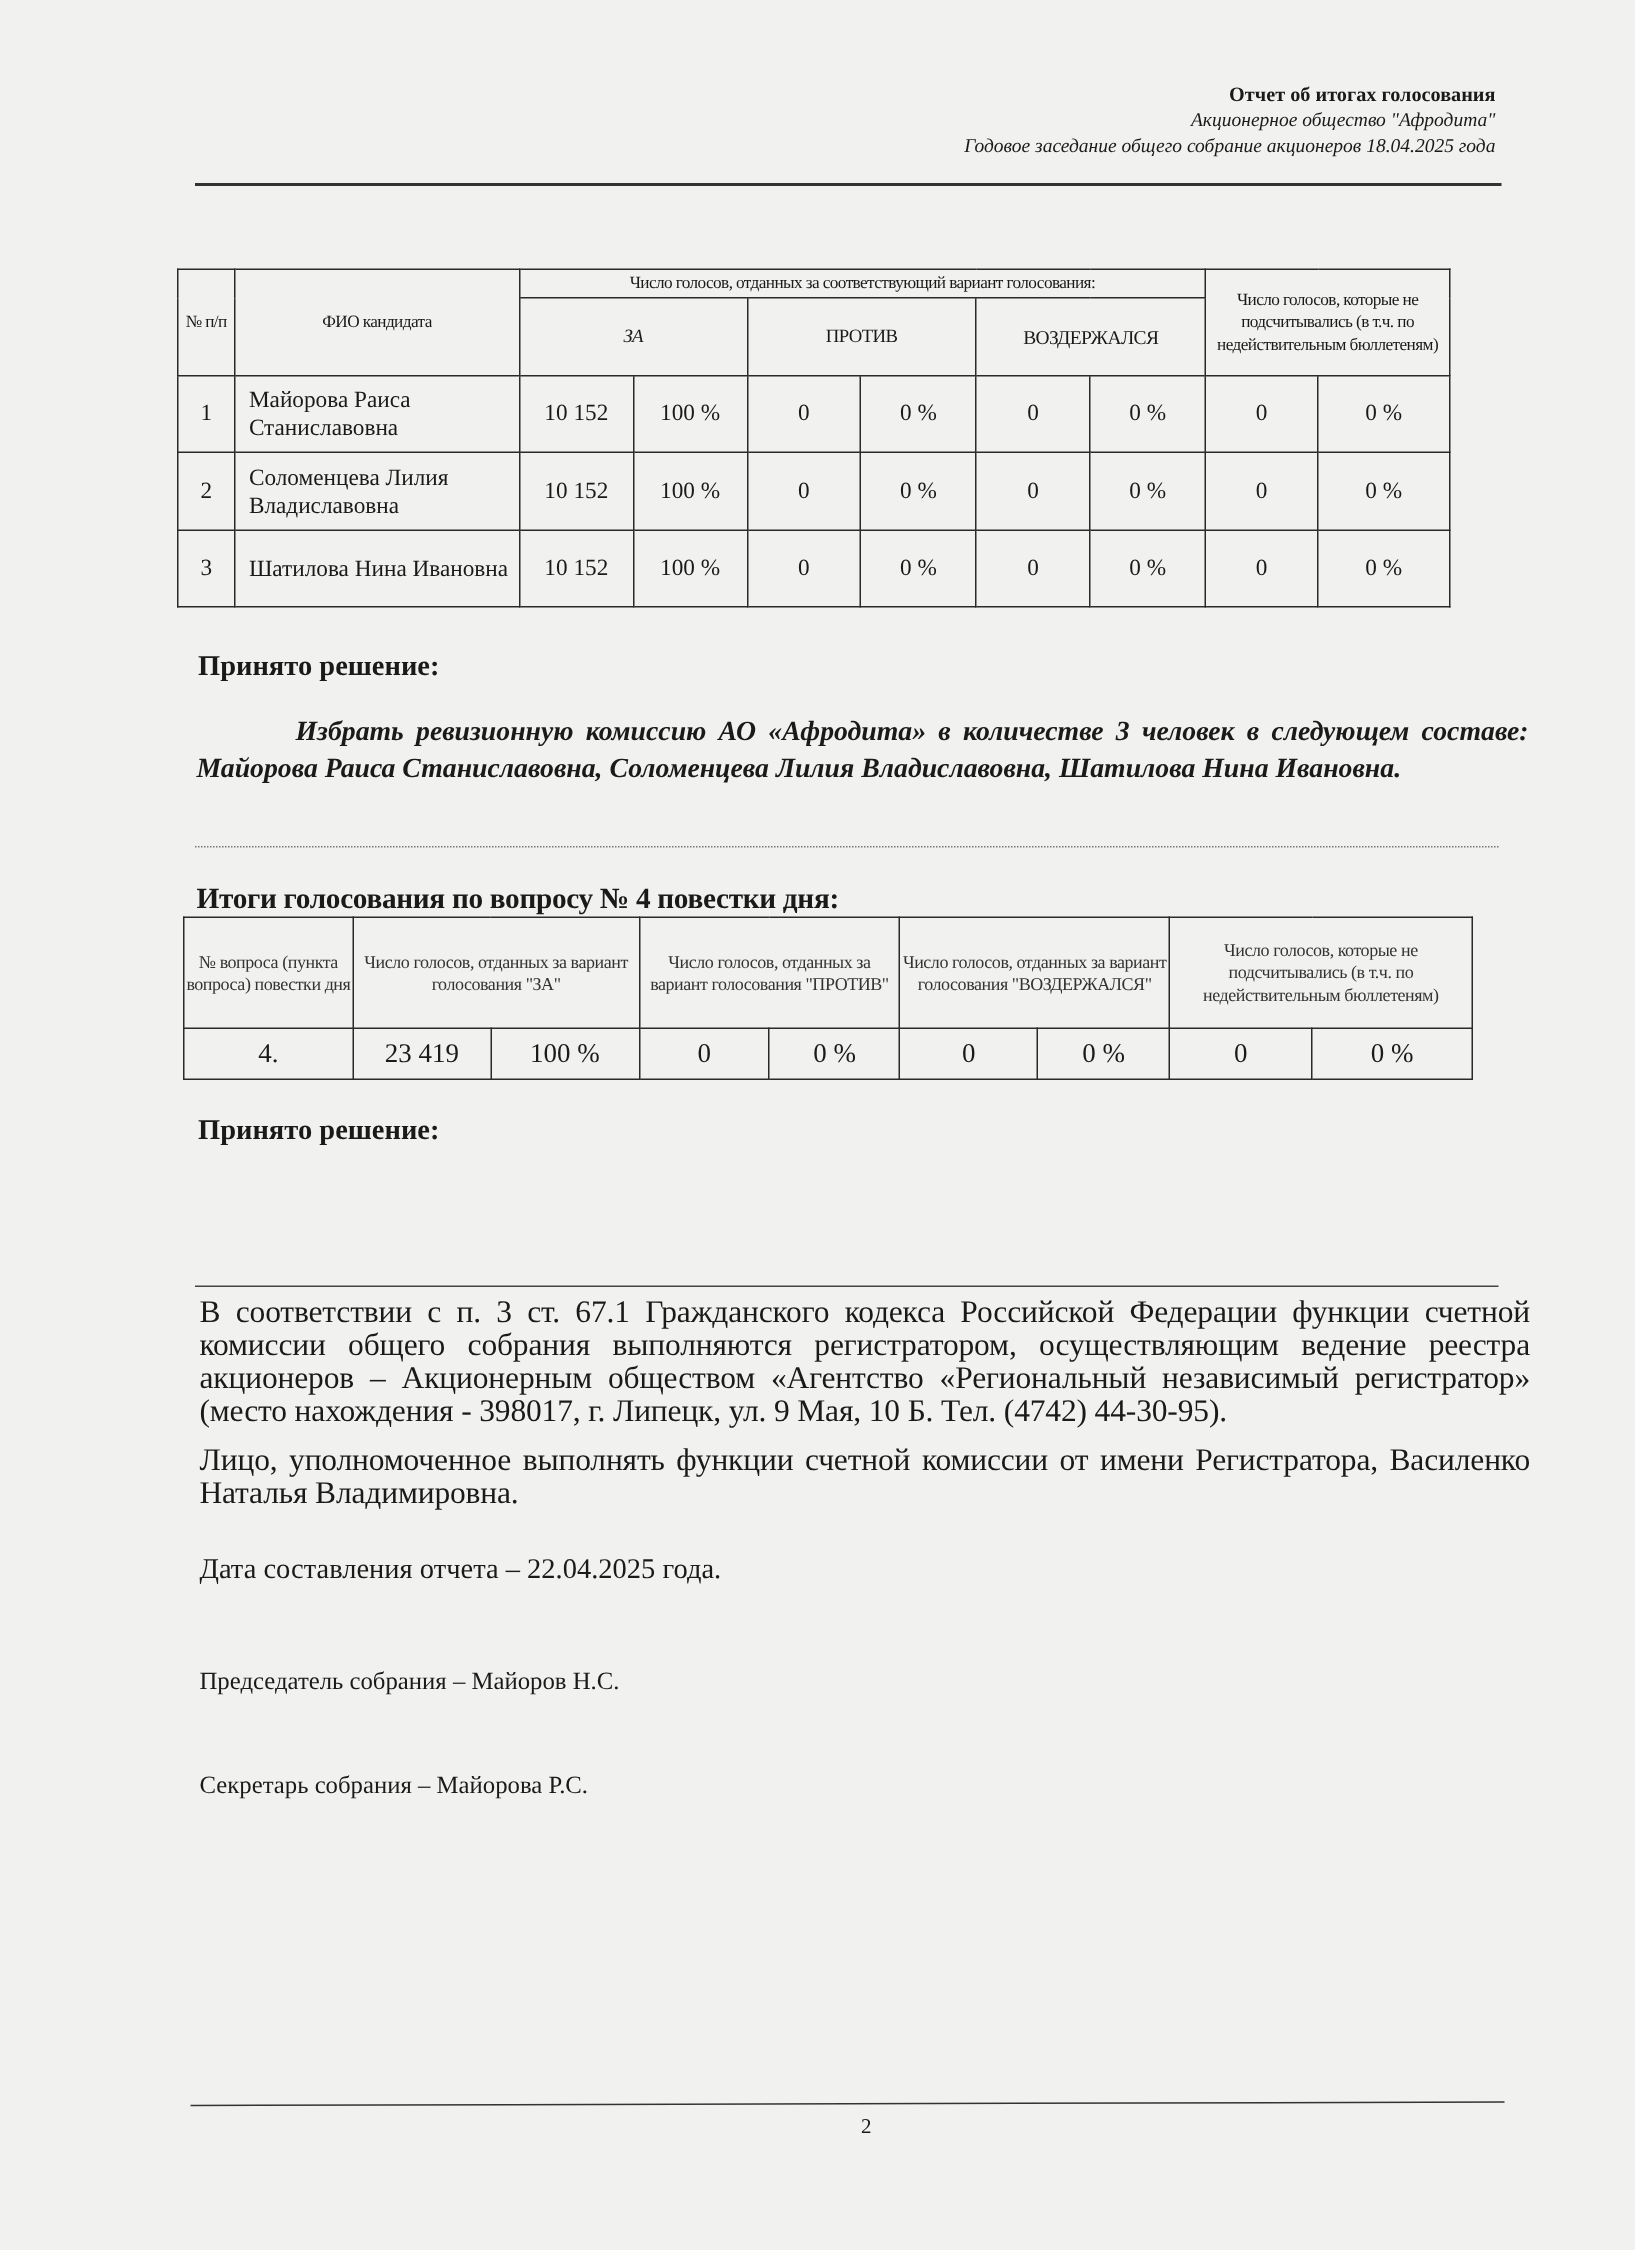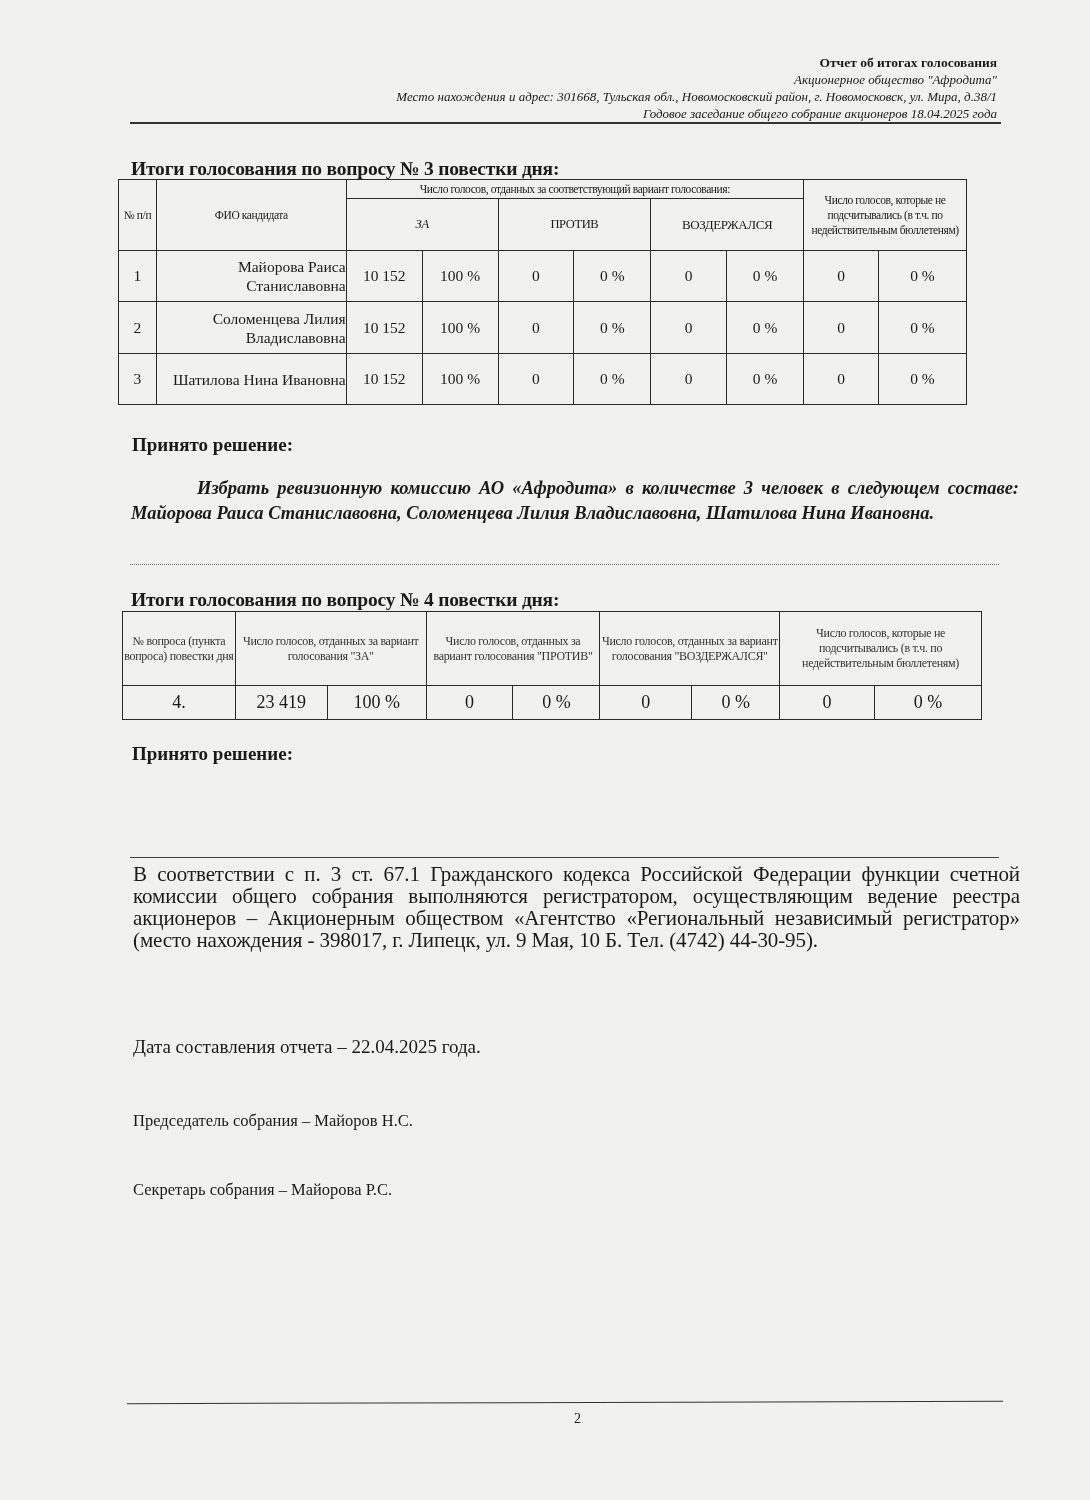--- a/index.html
+++ b/index.html
@@ -29,21 +29,21 @@
     table.votes {
       position: absolute; border-collapse: collapse;
       font-size: 15.5px;
     }
     table.votes td, table.votes th {
       border: 1.2px solid #2a2a2a; text-align: center; font-weight: normal;
       padding: 0; vertical-align: middle;
     }
     .t3 { left: 118px; top: 161px; width: 849px; }
     .t3 th { font-size: 11.5px; line-height: 15px; letter-spacing: -0.4px; }
-    .t3 td.name { text-align: right; padding-left: 9px; line-height: 19px; font-size: 15.5px; }
+    .t3 td.name { text-align: left; padding-left: 9px; line-height: 19px; font-size: 15.5px; }
     .t4 { left: 122px; top: 593px; width: 860px; }
     .t4 th { font-size: 12px; line-height: 15px; letter-spacing: -0.3px; color: #333; }
     .t4 td { font-size: 18px; }
     .decision-label {
       position: absolute; left: 132px; font-weight: bold; font-size: 19px;
     }
     .decision-text {
       position: absolute; left: 131px; width: 888px;
       font-style: italic; font-weight: bold; font-size: 18.5px; line-height: 25px;
       text-align: justify; text-indent: 66px;
@@ -70,26 +70,24 @@
     .page-num { position: absolute; left: 574px; top: 1393px; font-size: 14px; }
   </style>
 </head>
 <body>
 
 <div class="page">
 
   <div class="header">
     <div class="h-title">Отчет об итогах голосования</div>
     <div class="h-line">Акционерное общество "Афродита"</div>
-    <div class="h-line">Место нахождения и адрес: 301668, Тульская обл., Новомосковский район, г. Новомосковск, ул. Мира, д.38/1</div>
     <div class="h-line">Годовое заседание общего собрание акционеров 18.04.2025 года</div>
   </div>
   <div class="header-rule"></div>
 
-  <div class="section-title" style="top:140px;">Итоги голосования по вопросу № 3 повестки дня:</div>
 
   <table class="votes t3">
     <colgroup>
       <col style="width:38px">
         <col style="width:190px">
       <col style="width:76px">
         <col style="width:76px">
       <col style="width:76px">
         <col style="width:77px">
       <col style="width:76px">
@@ -185,20 +183,21 @@
       <td>0</td>
       <td>0 %</td>
     </tr>
   </tbody>
     </table>
 
   <div class="decision-label" style="top:725px;">Принято решение:</div>
   <div class="solid-rule" style="top:839px;"></div>
 
   <div class="para" style="top:845px;">В соответствии с п. 3 ст. 67.1 Гражданского кодекса Российской Федерации функции счетной комиссии общего собрания выполняются регистратором, осуществляющим ведение реестра акционеров – Акционерным обществом «Агентство «Региональный независимый регистратор» (место нахождения - 398017, г. Липецк, ул. 9 Мая, 10 Б. Тел. (4742) 44-30-95).</div>
+  <div class="para" style="top:944px;">Лицо, уполномоченное выполнять функции счетной комиссии от имени Регистратора, Василенко Наталья Владимировна.</div>
 
   <div class="date-line">Дата составления отчета – 22.04.2025 года.</div>
 
   <div class="sign" style="top:1093px;">Председатель собрания  –  Майоров Н.С.</div>
   <div class="sign" style="top:1162px;">Секретарь собрания  –  Майорова Р.С.</div>
 
   <div class="footer-rule"></div>
   <div class="page-num">2</div>
 </div>
 

